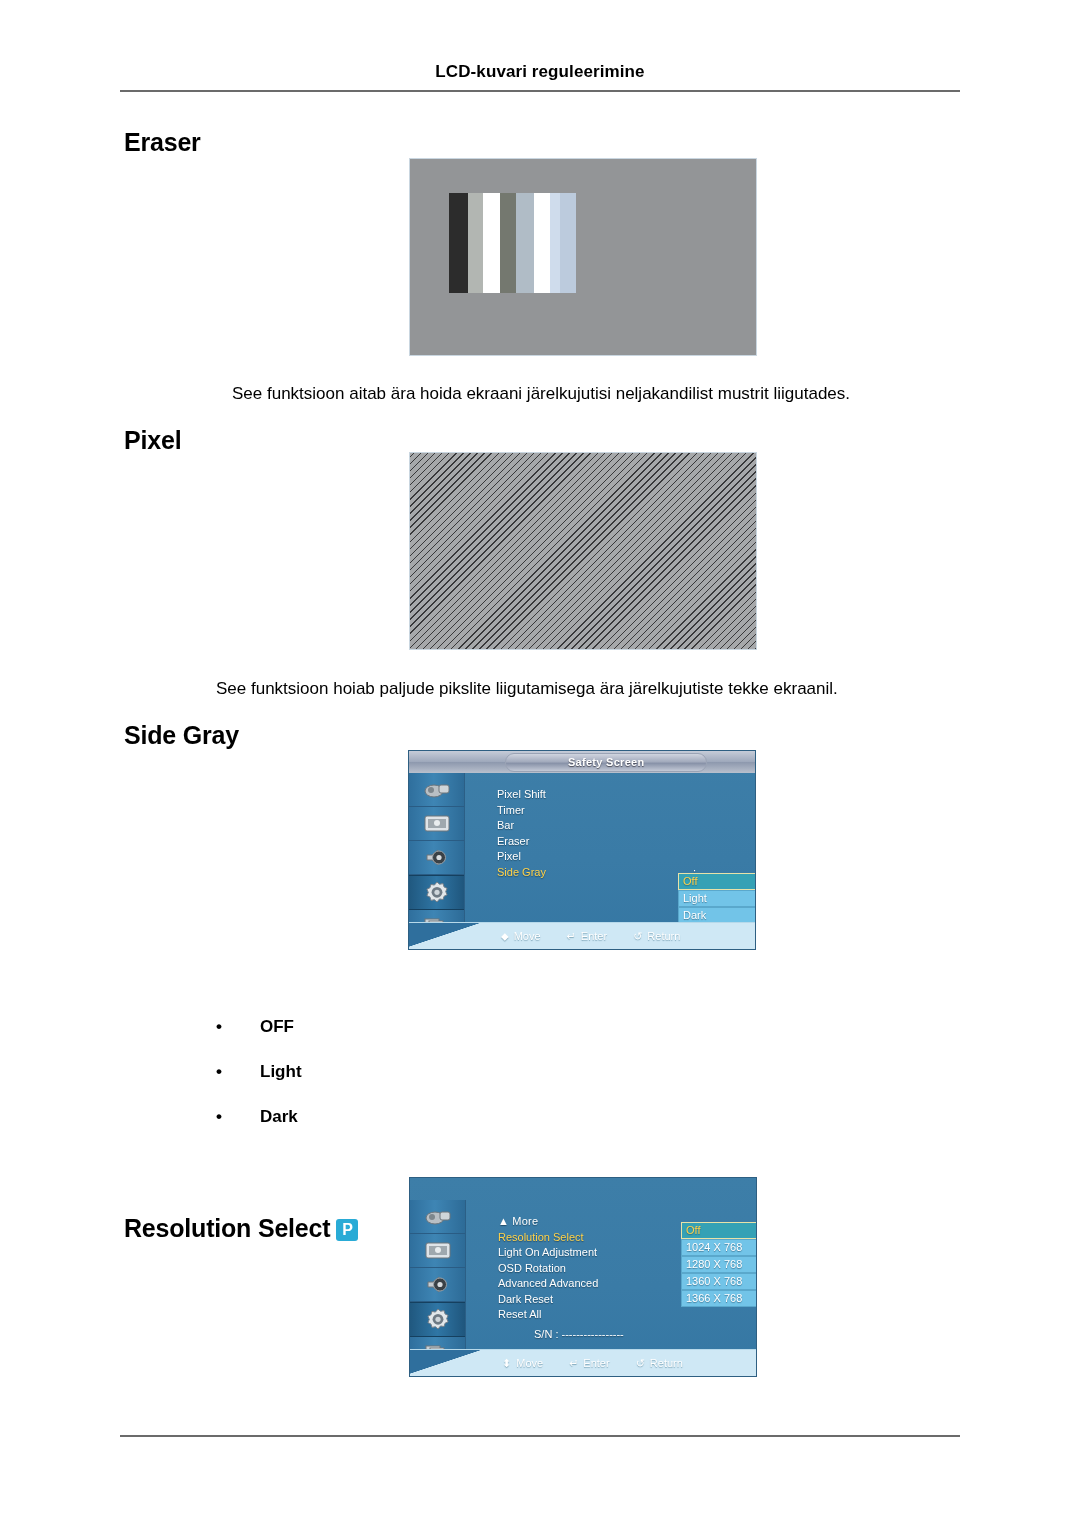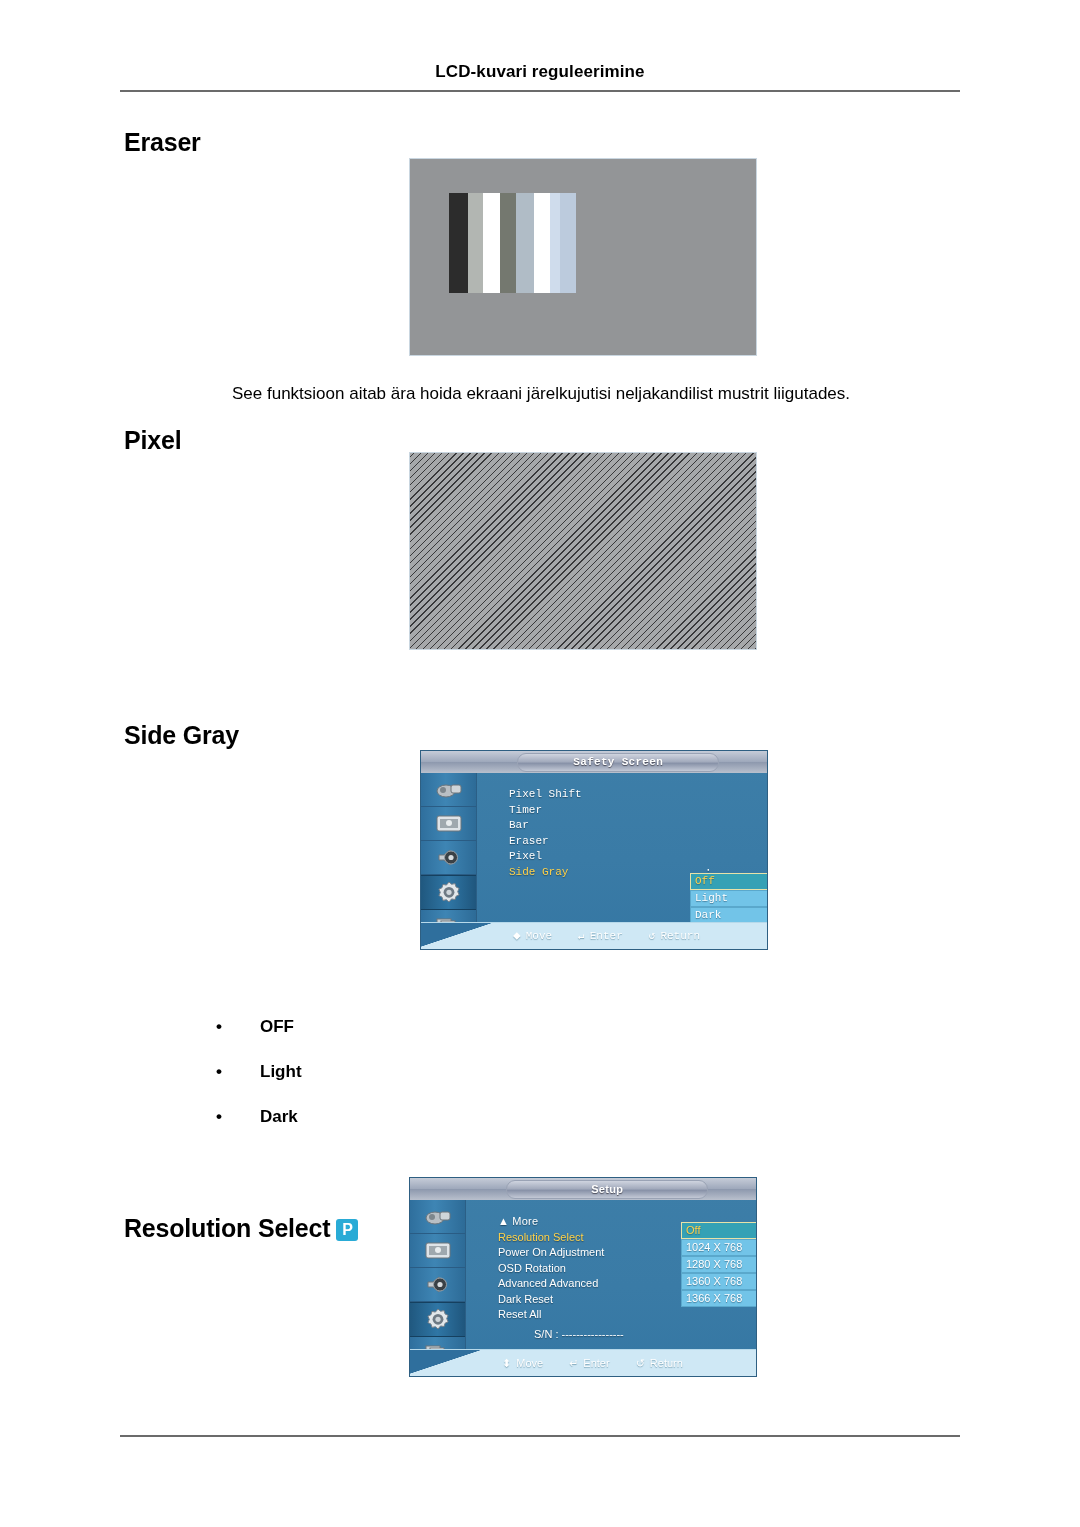--- a/index.html
+++ b/index.html
@@ -148,21 +148,21 @@
 
   
   .osd {
     position: absolute;
     box-sizing: border-box;
     border: 1px solid #2e5f82;
     background: linear-gradient(to bottom, #3d7ea8 0%, #3a7ba6 55%, #3577a3 100%);
     overflow: hidden;
     font-family: "Liberation Sans", sans-serif;
   }
-  .osd-sidegray { left: 420px; top: 750px; width: 348px; height: 200px; font-family: Liberation Mono, monospace; }
+  .osd-sidegray { left: 408px; top: 750px; width: 348px; height: 200px; }
   .osd-setup    { left: 409px; top: 1177px; width: 348px; height: 200px; }
 
   .osd-topbar {
     position: absolute;
     left: 0; top: 0;
     width: 100%; height: 22px;
     background: linear-gradient(to bottom, #c6ccd8 0%, #9fa9bc 48%, #8e99ae 52%, #b9c0cd 100%);
   }
   .osd-titlepill {
     position: absolute;
@@ -322,20 +322,21 @@
       <span style="width:16px;background:#bccbdd"></span>
     </div>
   </div>
 
   <p class="body-text para-eraser">See funktsioon aitab ära hoida ekraani järelkujutisi neljakandilist mustrit liigutades.</p>
 
   <h2 class="section-title title-pixel">Pixel</h2>
 
   <div class="fig fig-pixel"></div>
 
+  <p class="body-text para-pixel">See funktsioon hoiab paljude pikslite liigutamisega ära järelkujutiste tekke ekraanil.</p>
 
   <h2 class="section-title title-sidegray">Side Gray</h2>
 
   <div class="osd osd-sidegray">
     <div class="osd-topbar">
       <div class="osd-titlepill">Safety Screen</div>
     </div>
 
     <div class="osd-sidebar">
       <div class="osd-icon-cell">
@@ -429,23 +430,20 @@
     <li><span class="dot">•</span><span>OFF</span></li>
     <li><span class="dot">•</span><span>Light</span></li>
     <li><span class="dot">•</span><span>Dark</span></li>
   </ul>
 
   <h2 class="section-title title-ressel">
     <span>Resolution Select</span><span class="p-badge">P</span>
   </h2>
 
   <div class="osd osd-setup">
-    <div class="osd-topbar">
-      <div class="osd-titlepill">Setup</div>
-    </div>
 
     <div class="osd-sidebar">
       <div class="osd-icon-cell">
         <span>
           <svg width="30" height="20" viewBox="0 0 30 20">
               <ellipse cx="12" cy="11" rx="9" ry="6" fill="#b9bfc4" stroke="#6c747a"></ellipse>
               <rect x="17" y="5" width="10" height="8" rx="2" fill="#cfd5d9" stroke="#6c747a"></rect>
               <circle cx="9" cy="10" r="3" fill="#7d868c"></circle>
             </svg>
         </span>
@@ -488,21 +486,21 @@
       </div>
     </div>
 
     <div class="osd-body">
       <div class="osd-menu">
         <div class="mi more" style="position:relative"><span>▲ More</span></div>
         <div class="mi active" style="position:relative">
           <span>Resolution Select</span>
           <span class="colon">:</span>
         </div>
-        <div class="mi" style="position:relative"><span>Power On Adjustment</span></div>
+        <div class="mi" style="position:relative"><span>Light On Adjustment</span></div>
         <div class="mi" style="position:relative">
           <span>OSD Rotation</span>
           <span class="colon">:</span>
         </div>
         <div class="mi" style="position:relative"><span>Advanced Advanced</span></div>
         <div class="mi" style="position:relative"><span>Dark Reset</span></div>
         <div class="mi" style="position:relative"><span>Reset All</span></div>
       </div>
 
       <div class="osd-sn">S/N : -----------------</div>

